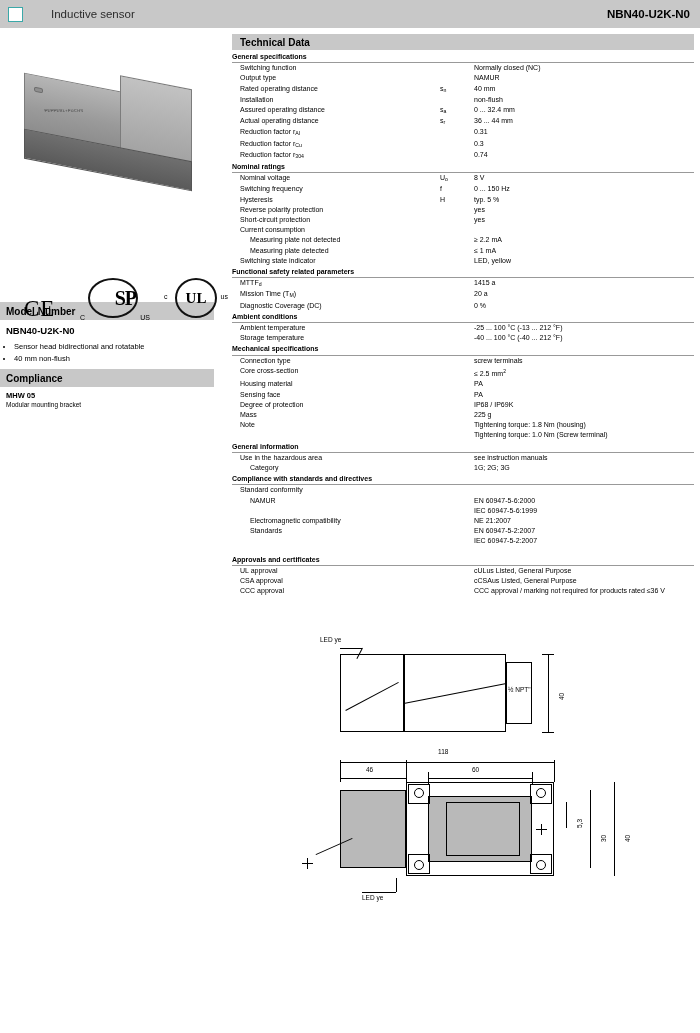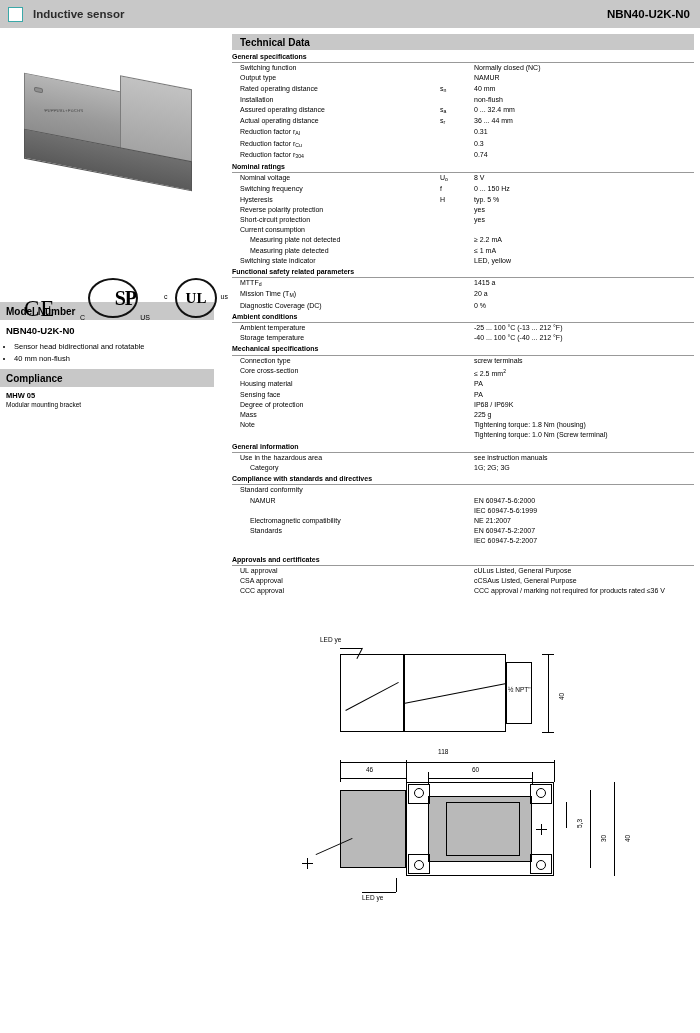--- a/index.html
+++ b/index.html
@@ -13,21 +13,21 @@
   
   .topbar {
     position:absolute; left:0; top:0; width:700px; height:28px;
     background:#c8c8c8; display:flex; align-items:center;
   }
   .topbar .sqicon {
     width:15px; height:15px; margin-left:8px; background:#ffffff;
     border:1.5px solid #3aa8a8;
   }
   .topbar .ttl {
-    margin-left:10px; font-size:11.5px; font-weight:bold; color:#2b2b2b;
+    margin-left:28px; font-size:11.5px; font-weight:normal; color:#2b2b2b;
   }
   .topbar .model {
     margin-left:auto; margin-right:10px; font-size:11.5px; font-weight:bold; color:#000;
   }
   
   .leftcol { position:absolute; left:0; top:28px; width:228px; }
   .photo {
     width:215px; height:210px; margin:6px 0 0 6px; position:relative; overflow:hidden;
   }
   .sensorbody {

